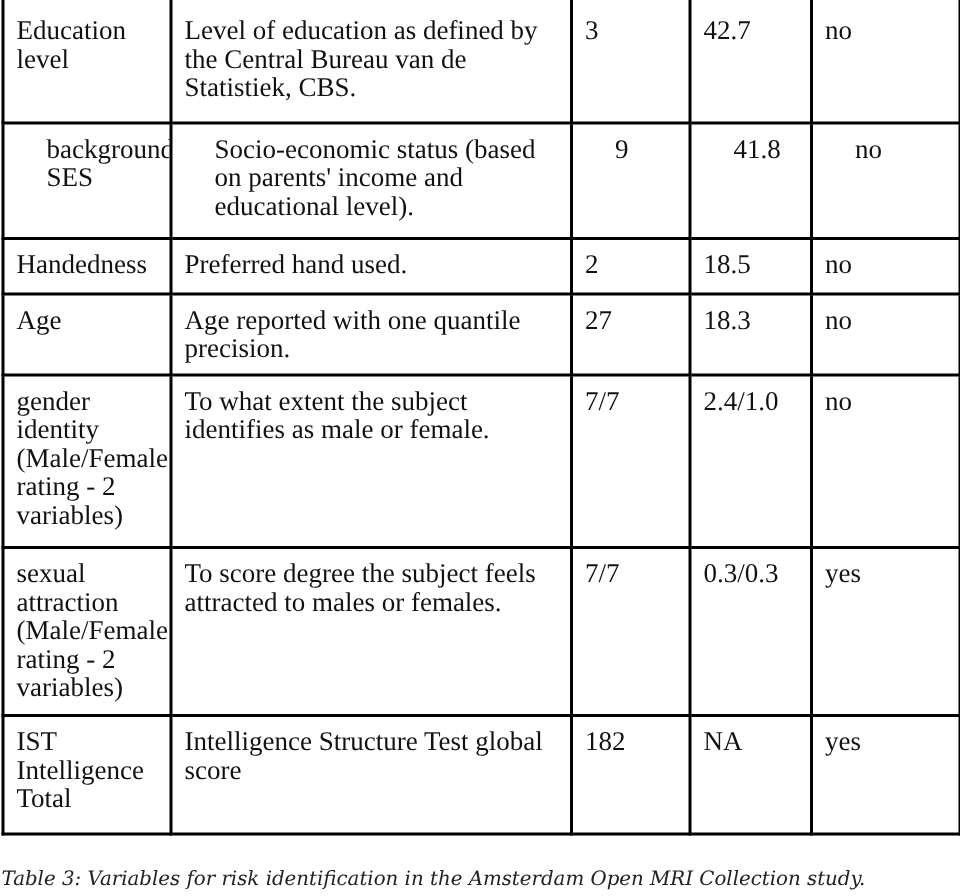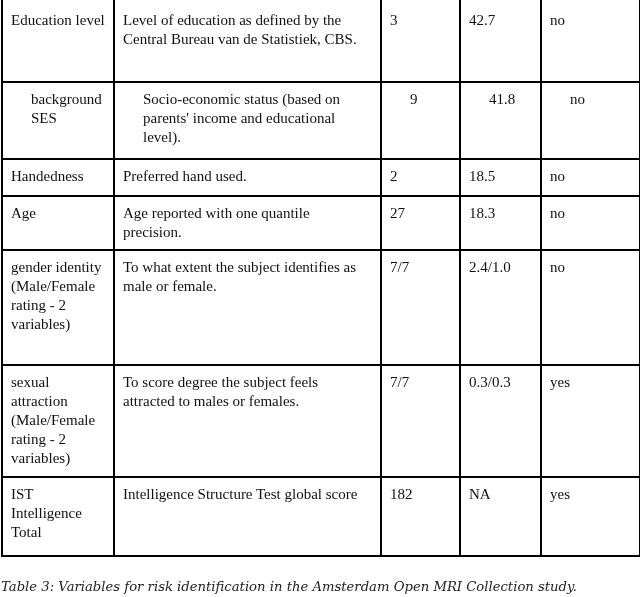--- a/index.html
+++ b/index.html
@@ -23,21 +23,21 @@
   }
   table {
     border-collapse: collapse;
     width: 638px;
     table-layout: fixed;
   }
   td {
     border: 2px solid #000000;
     vertical-align: top;
     padding: 7px 8px 6px 8px;
-    font-size: 15px;
+    font-size: 18px;
     line-height: 19px;
     overflow: hidden;
   }
   col.c1 { width: 112px; }
   col.c2 { width: 267px; }
   col.c3 { width: 79px; }
   col.c4 { width: 81px; }
   col.c5 { width: 99px; }
   tr.r1 td { height: 64px; padding-top: 11px; }
   tr.r2 td { height: 62px; padding-left: 28px; }

